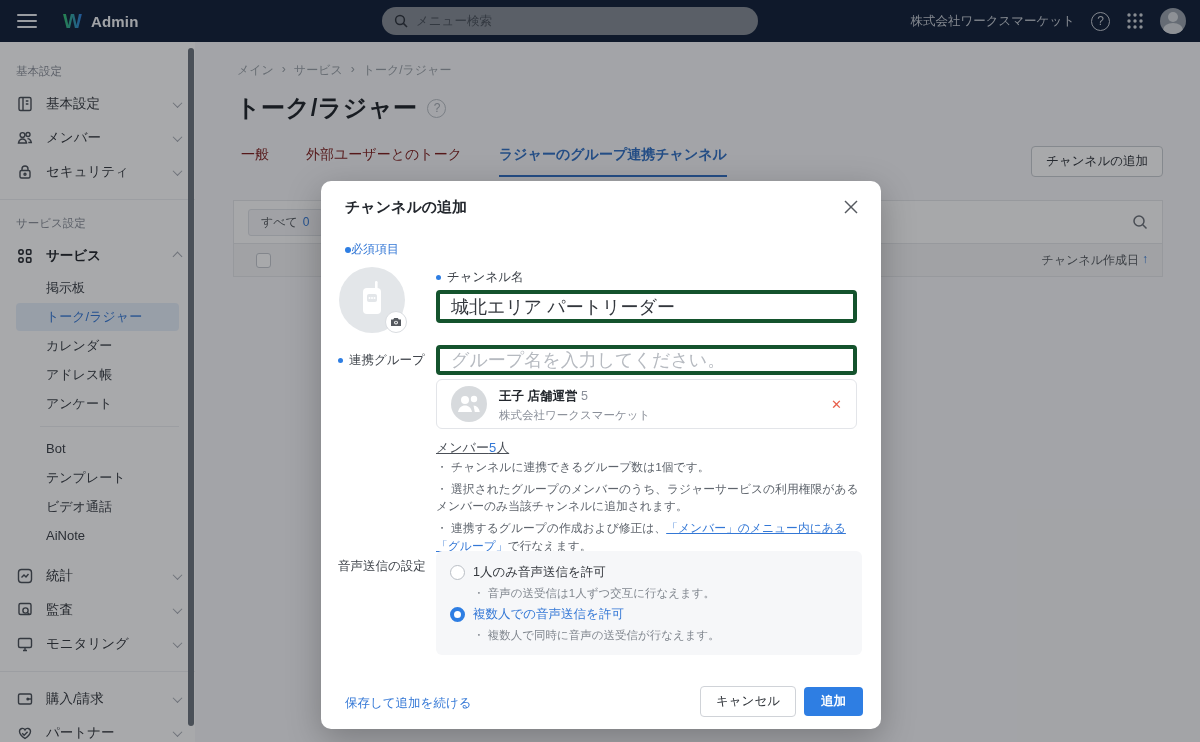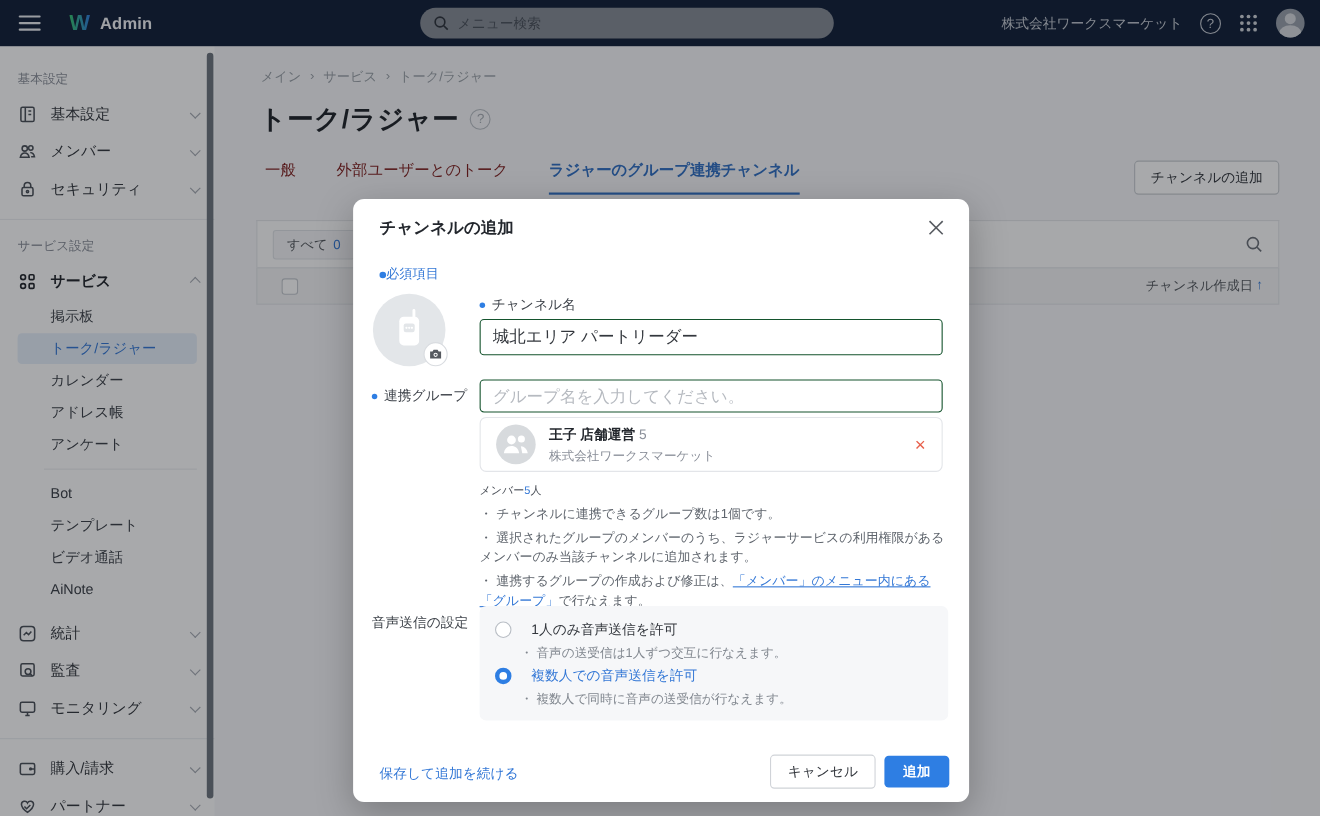--- a/index.html
+++ b/index.html
@@ -83,42 +83,42 @@
   .req-dot { width:6px; height:6px; border-radius:50%; background:#2e7ee3; }
   .req-dot.sm { width:5px; height:5px; }
   .req-text { font-size:12px; color:#3478d6; }
   .field-label { display:flex; align-items:center; gap:6px; font-size:12.5px; color:#3f444b; }
 
   .ch-avatar { position:absolute; left:18px; top:86px; width:66px; height:66px; border-radius:50%;
                background:#e3e6e9; display:flex; align-items:center; justify-content:center; }
   .cam-badge { position:absolute; right:-2px; bottom:0; width:22px; height:22px; border-radius:50%;
                background:#fff; border:1px solid #d9dce0; display:flex; align-items:center; justify-content:center; cursor:pointer; }
   .lbl-channel { position:absolute; left:115px; top:88px; }
-  .inp { border:1px solid #14532d; border-radius:4px; font-size:15px; color:#33373d; padding:0 11px;
+  .inp { border:4px solid #14532d; border-radius:4px; font-size:18px; color:#33373d; padding:0 11px;
          outline:none; font-family:inherit; background:#fff; }
   .inp::placeholder { color:#b6bac0; }
   .inp-channel { position:absolute; left:115px; top:109px; width:421px; height:33px; }
   .lbl-group { position:absolute; left:17px; top:171px; }
   .inp-group { position:absolute; left:115px; top:164px; width:421px; height:30px; }
   .group-card { position:absolute; left:115px; top:198px; width:421px; height:50px; border:1px solid #e3e5e9;
                 border-radius:6px; display:flex; align-items:center; padding:0 14px; gap:12px; }
   .group-avatar { width:36px; height:36px; border-radius:50%; background:#d7dadd; position:relative; overflow:hidden; flex:none; }
   .group-name-line { font-size:12.5px; color:#23272d; }
   .group-name { font-weight:bold; }
   .group-count { color:#8a8f99; }
   .group-org { font-size:11.5px; color:#8a8f99; margin-top:3px; }
   .group-remove { margin-left:auto; color:#e8604c; font-size:13px; cursor:pointer; line-height:1; }
-  .member-line { position:absolute; left:115px; top:258px; font-size:10px; color:#4a4f57; }
+  .member-line { position:absolute; left:115px; top:258px; font-size:13px; color:#4a4f57;text-decoration:underline; }
   .member-line .m-cnt { color:#3478d6; }
   .notes { position:absolute; left:115px; top:278px; width:426px; font-size:11.8px; color:#5f656d; }
   .notes div { margin-bottom:4px; line-height:1.5; }
   .note-link { color:#3478d6; text-decoration:underline; cursor:pointer; }
   .lbl-voice { position:absolute; left:17px; top:377px; font-size:12.5px; color:#3f444b; }
   .voice-panel { position:absolute; left:115px; top:370px; width:426px; height:104px; background:#f6f7f9; border-radius:6px; }
-  .radio-row { position:absolute; display:flex; align-items:center; gap:18px; cursor:pointer; }
+  .radio-row { position:absolute; display:flex; align-items:center; gap:8px; cursor:pointer; }
   .radio { width:15px; height:15px; border-radius:50%; background:#fff; border:1px solid #b9bec5; flex:none; }
   .radio.checked { border:4.5px solid #2e7ee3; }
   .radio-label { font-size:12.5px; color:#33373d; }
   .radio-label.sel { color:#3478d6; }
   .radio-desc { position:absolute; left:37px; font-size:11.5px; color:#81878f; }
   .save-continue { position:absolute; left:24px; top:514px; font-size:12.5px; color:#3478d6; cursor:pointer; }
   .modal-btns { position:absolute; right:18px; top:505px; display:flex; gap:8px;align-items:center; }
   .btn-cancel { height:31px; padding:0 15px; background:#fff; border:1px solid #d0d3d8; border-radius:4px;
                 font-size:12.5px; color:#33373d; font-family:inherit; cursor:pointer; }
   .btn-submit { height:29px; padding:0 17px; background:#2e7ee3; border:none; border-radius:4px;

